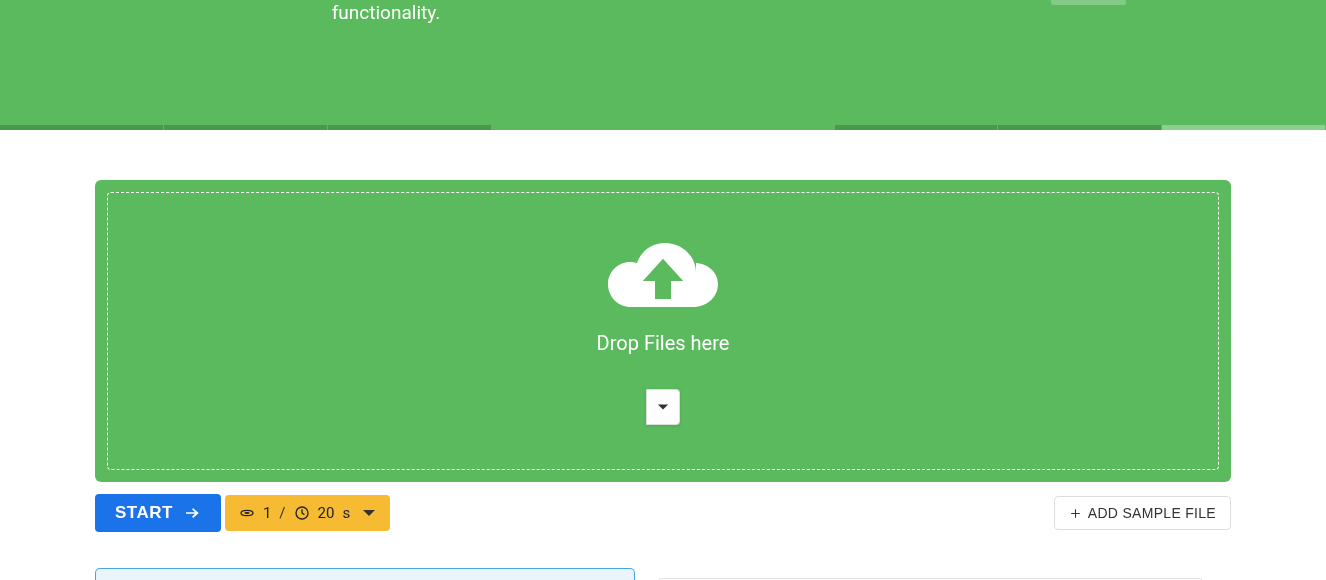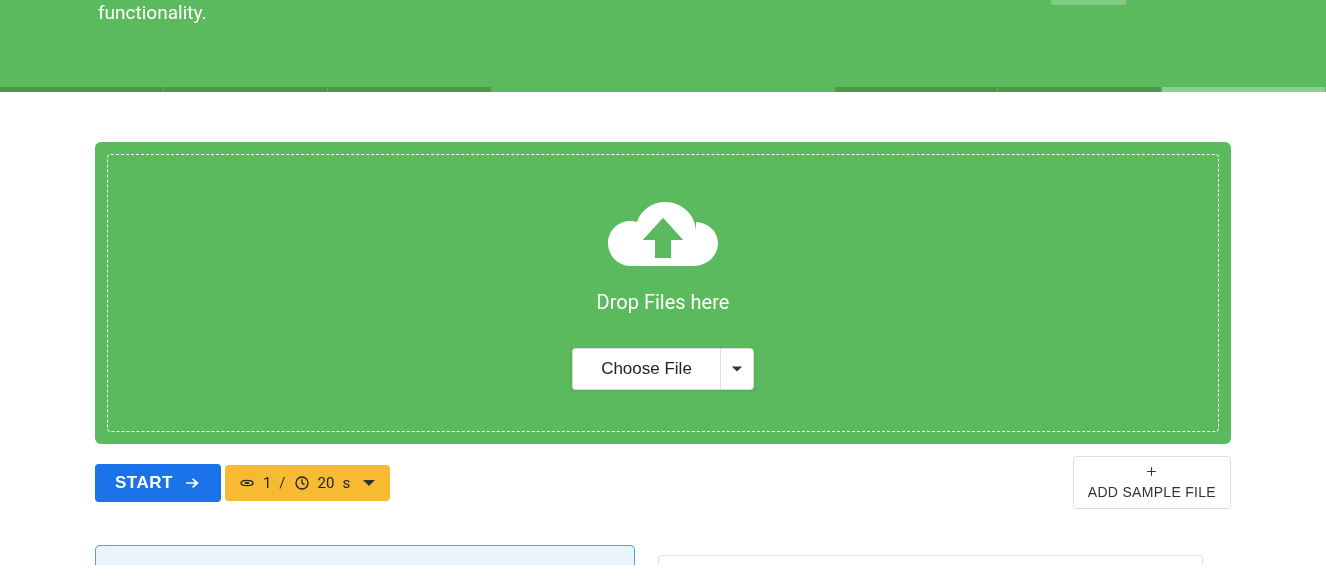--- a/index.html
+++ b/index.html
@@ -1,23 +1,24 @@
 <!DOCTYPE html>
 <html><head>
 <meta charset="utf-8">
 <style>
   * { margin: 0; padding: 0; box-sizing: border-box; }
   body { font-family: -apple-system, BlinkMacSystemFont, "Segoe UI", Roboto, Arial, sans-serif; background: #fff; width: 1326px; height: 580px; overflow: hidden; position: relative; }
 
   .hero {
     background: #5bba5d;
     color: #fff;
-    padding: 0 95px 30px 98px;
-    height: 92px;
+    padding: 0 95px 30px 61px;
+    height: 130px;
     position: relative;
+    text-align: center;
   }
   .hero-text {
     font-size: 19px;
     line-height: 1.4;
     max-width: 650px;
   }
   .hero-text p.first { margin-bottom: 20px; }
   .hero-link {
     color: #fff;
     text-decoration: underline;
@@ -151,21 +152,20 @@
     color: #333;
     border-radius: 4px;
     padding: 8px 14px;
     font-size: 14px;
     font-weight: 500;
     letter-spacing: 0.3px;
     cursor: pointer;
     display: flex;
     align-items: center;
     gap: 6px;
-    flex-direction: column;
   }
   .add-sample svg { width: 13px; height: 13px; }
 
   .panels-row {
     display: flex;
     gap: 20px;
     margin-top: 36px;
     width: 1108px;
   }
   .panel-left {
@@ -209,21 +209,20 @@
 <div class="content">
 
   <div class="dropzone-wrap">
     <div class="dropzone">
       <svg class="cloud-icon" viewBox="0 0 110 80">
         <path fill="#fff" d="M88 36c0-17-14-30-31-30-13 0-24 8-28 20-3-1-5-1-7-1C10 25 0 35 0 47c0 13 10 23 23 23h62c14 0 25-10 25-23 0-11-9-20-22-21zM55 22l20 22H63v18H47V44H35l20-22z"></path>
         <path fill="#5bba5d" d="M55 22l20 22H63v18H47V44H35l20-22z"></path>
       </svg>
       <div class="drop-label">Drop Files here</div>
       <div class="choose-file-group">
-        <button class="choose-file-btn">Choose File</button>
         <button class="choose-file-caret">
           <svg viewBox="0 0 14 14" width="14" height="14">
               <path fill="#333" d="M1 4l6 6 6-6z"></path>
             </svg>
         </button>
       </div>
     </div>
   </div>
 
   <div class="action-row">

